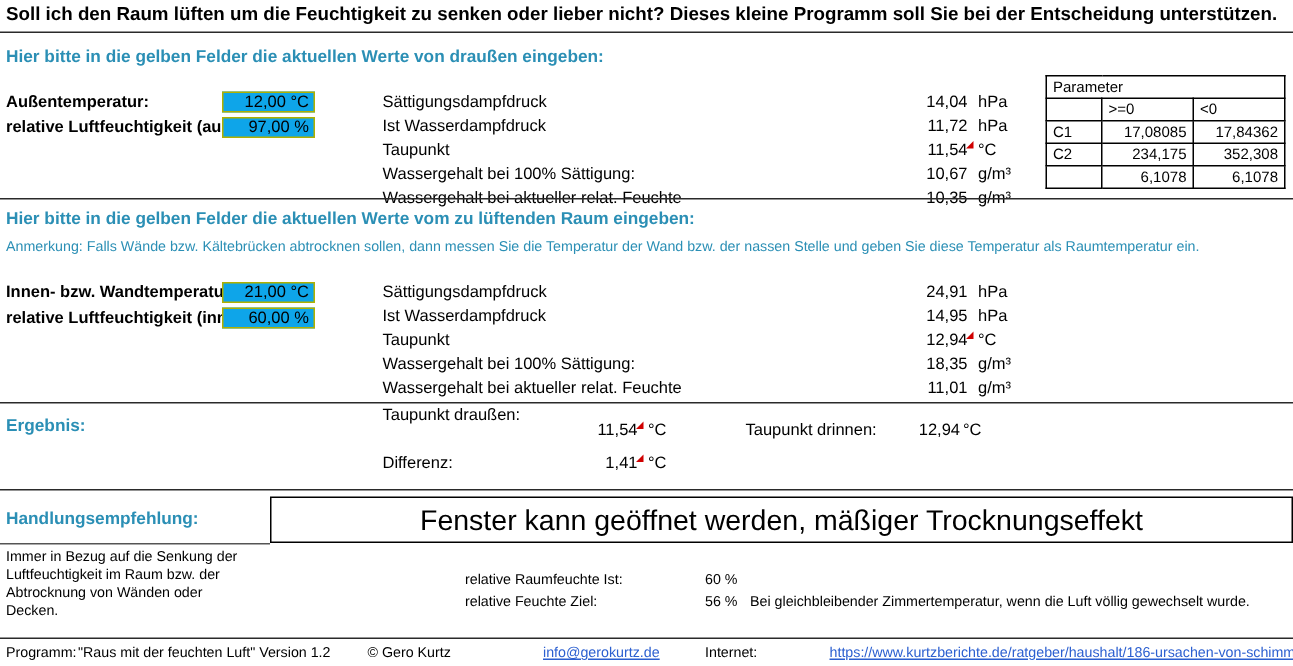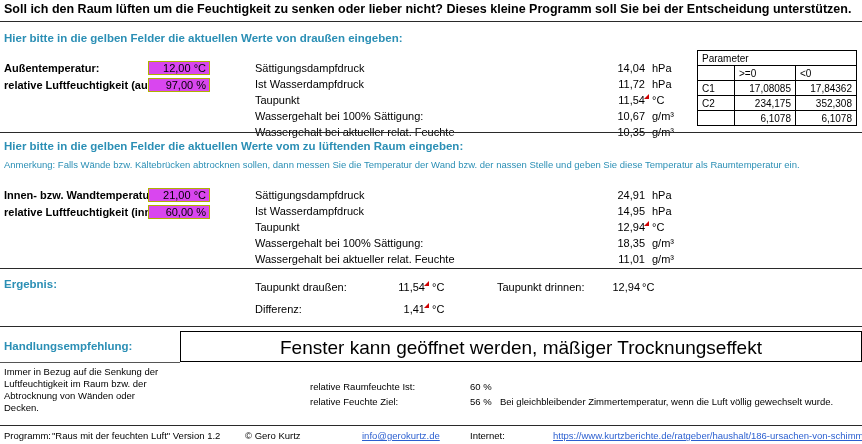--- a/index.html
+++ b/index.html
@@ -45,21 +45,21 @@
     font-size: 11px;
     color: #000;
     white-space: nowrap;
   }
   .plain {
     font-size: 11px;
     color: #000;
     white-space: nowrap;
   }
   .input-cell {
-    background: #d946ef;
+    background: #0ea5e9;
     border: 1px solid #b0b000;
     text-align: right;
     font-size: 11px;
     padding: 0 3px;
     box-sizing: border-box;
     height: 14px;
     line-height: 13px;
     color: #000;
   }
   .val-right {
@@ -231,21 +231,21 @@
   <div class="abs unit" style="left:652px; top:237px;">g/m³</div>
 
   <div class="abs plain" style="left:255px; top:253px;">Wassergehalt bei aktueller relat. Feuchte</div>
   <div class="abs val-right" style="left:600px; top:253px; width:45px;">11,01</div>
   <div class="abs unit" style="left:652px; top:253px;">g/m³</div>
 
   <div class="abs rule" style="left:0px; top:268px; width:862px;"></div>
 
   <div class="abs section-head" style="left:4px; top:278px;">Ergebnis:</div>
 
-  <div class="abs plain" style="left:255px; top:281px;">Taupunkt draußen:</div>
+  <div class="abs plain" style="left:255px; top:271px;">Taupunkt draußen:</div>
   <div class="abs val-right" style="left:380px; top:281px; width:45px;">11,54</div>
   <div class="abs redmark" style="left:424px; top:281px;"></div>
   <div class="abs unit" style="left:432px; top:281px;">°C</div>
 
   <div class="abs plain" style="left:497px; top:281px;">Taupunkt drinnen:</div>
   <div class="abs val-right" style="left:595px; top:281px; width:45px;">12,94</div>
   <div class="abs unit" style="left:642px; top:281px;">°C</div>
 
   <div class="abs plain" style="left:255px; top:303px;">Differenz:</div>
   <div class="abs val-right" style="left:380px; top:303px; width:45px;">1,41</div>

